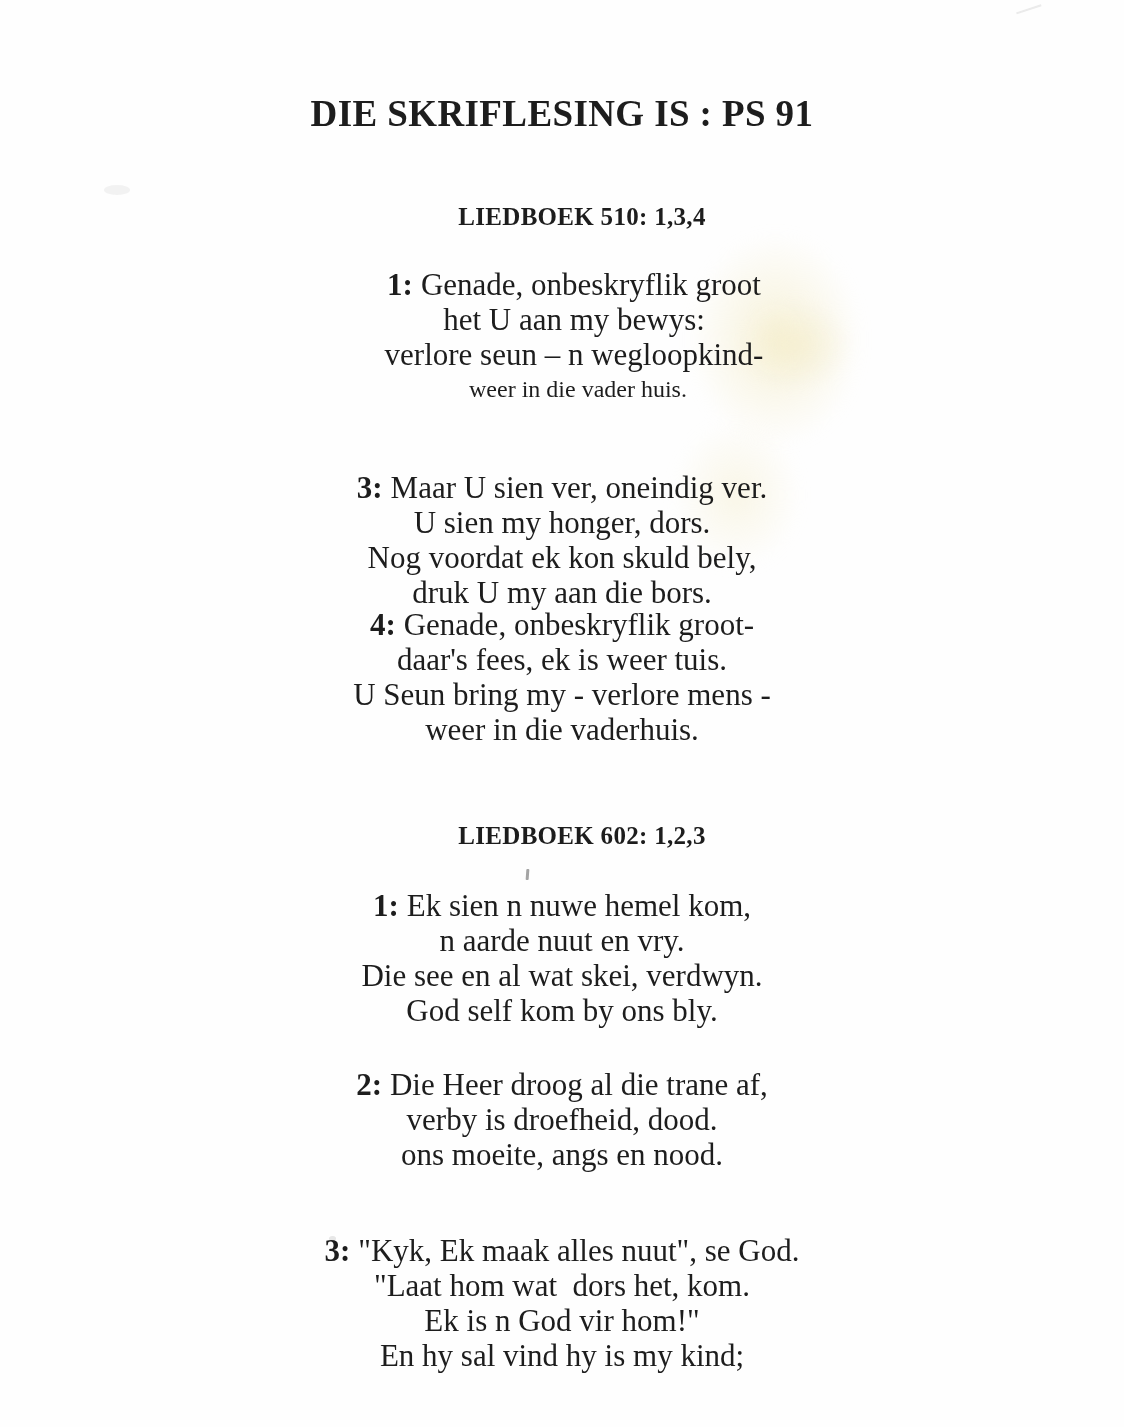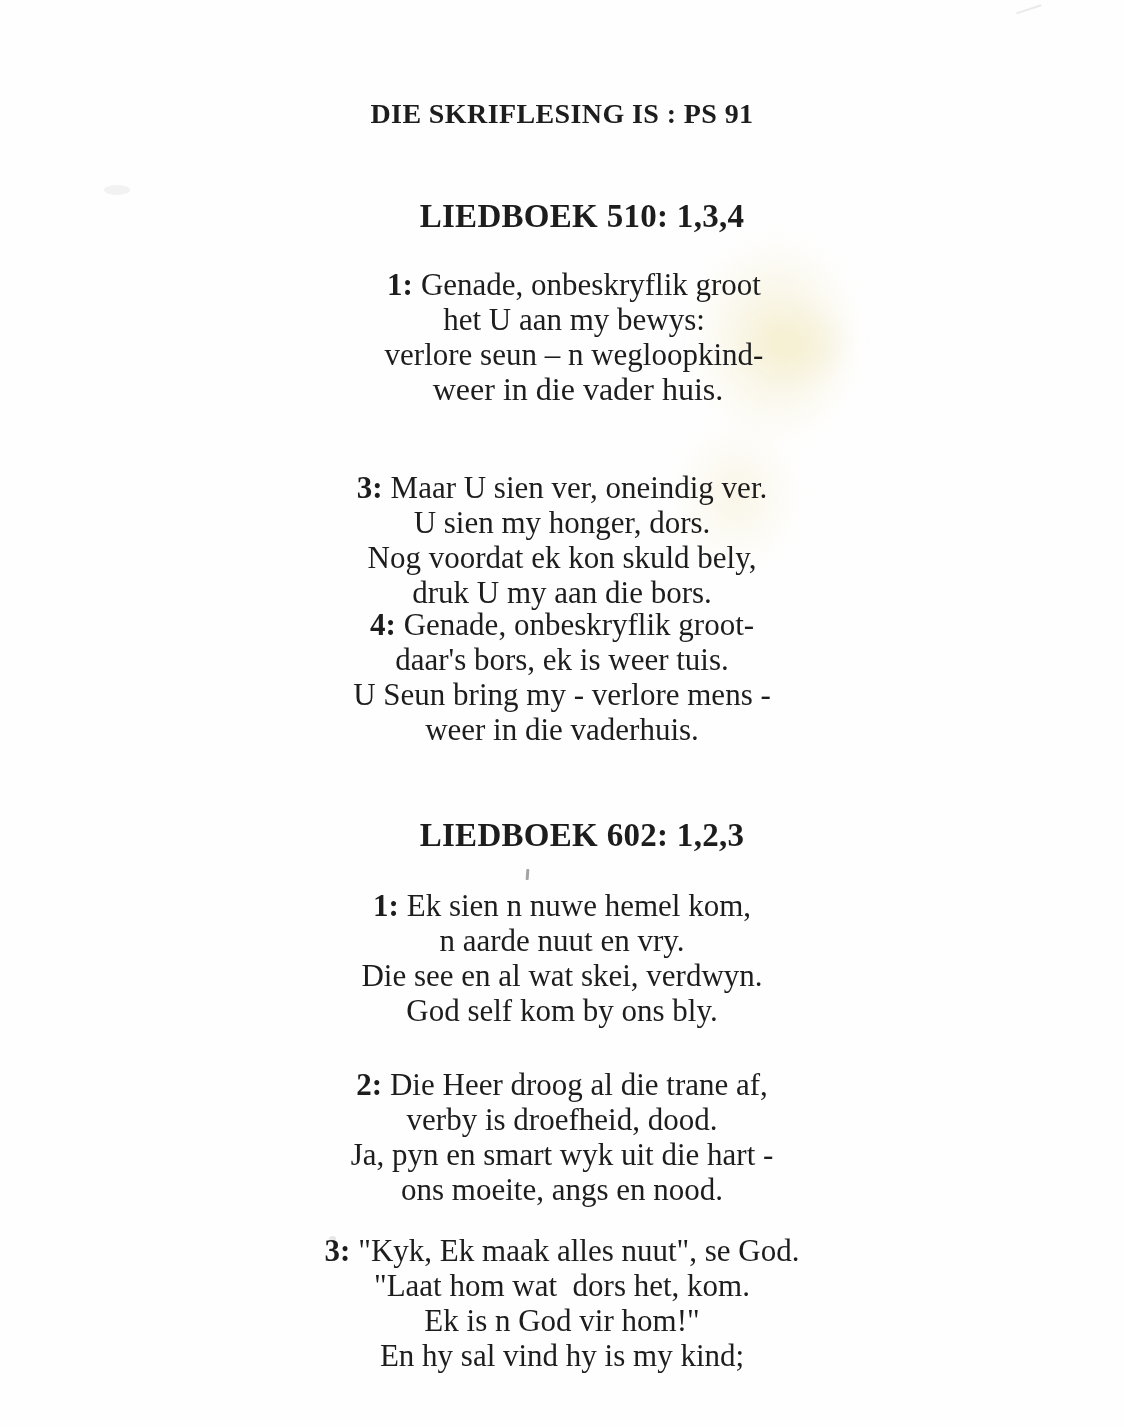--- a/index.html
+++ b/index.html
@@ -14,29 +14,29 @@
     background: #fefefe;
     overflow: hidden;
     font-family: "Liberation Serif", "DejaVu Serif", serif;
     color: #1d1d1d;
     text-align: center;
   }
   .scripture-title {
     position: absolute;
     left: 0; right: 0;
     top: 95px;
-    font-size: 28px;
+    font-size: 37px;
     font-weight: bold;
     letter-spacing: 0.4px;
     line-height: 37px;
   }
   .song-heading {
     position: absolute;
     left: 0; right: 0;
-    font-size: 33px;
+    font-size: 25px;
     font-weight: bold;
     letter-spacing: 0.3px;
     line-height: 37px;
     margin-left: 40px;
   }
   .heading-1 { top: 198px; }
   .heading-2 { top: 817px; }
   .stanza {
     position: absolute;
     left: 0; right: 0;
@@ -47,21 +47,21 @@
   .stanza-2 { top: 438px; margin-top: 32px; }
   .stanza-3 { top: 607px; }
   .stanza-4 { top: 888px; }
   .stanza-5 { top: 1067px; }
   .stanza-6 { top: 1233px; }
   .stanza-num {
     font-weight: bold;
     margin-right: 8px;
   }
   .line { white-space: pre-wrap; }
-  .line-small { font-size: 32px; padding-left: 8px; }
+  .line-small { font-size: 24px; padding-left: 8px; }
   
   .smudge {
     position: absolute;
     pointer-events: none;
     filter: blur(7px);
   }
   .smudge-1 {
     left: 688px; top: 232px; width: 175px; height: 215px;
     background: radial-gradient(closest-side, rgba(245,238,205,0.75), rgba(245,238,205,0));
   }
@@ -130,38 +130,37 @@
 
   <div class="stanza stanza-2">
     <div class="line"><span class="stanza-num">3:</span><span>Maar U sien ver, oneindig ver.</span></div>
     <div class="line">U sien my honger, dors.</div>
     <div class="line">Nog voordat ek kon skuld bely,</div>
     <div class="line">druk U my aan die bors.</div>
   </div>
 
   <div class="stanza stanza-3">
     <div class="line"><span class="stanza-num">4:</span><span>Genade, onbeskryflik groot-</span></div>
-    <div class="line">daar's bors, ek is weer tuis.</div>
+    <div class="line">daar's fees, ek is weer tuis.</div>
     <div class="line">U Seun bring my - verlore mens -</div>
     <div class="line">weer in die vaderhuis.</div>
   </div>
 
   <div class="song-heading heading-2">LIEDBOEK 602: 1,2,3</div>
 
   <div class="stanza stanza-4">
     <div class="line"><span class="stanza-num">1:</span><span>Ek sien n nuwe hemel kom,</span></div>
     <div class="line">n aarde nuut en vry.</div>
     <div class="line">Die see en al wat skei, verdwyn.</div>
     <div class="line">God self kom by ons bly.</div>
   </div>
 
   <div class="stanza stanza-5">
     <div class="line"><span class="stanza-num">2:</span><span>Die Heer droog al die trane af,</span></div>
     <div class="line">verby is droefheid, dood.</div>
-    <div class="line">Ja, pyn en smart wyk uit die hart -</div>
     <div class="line">ons moeite, angs en nood.</div>
   </div>
 
   <div class="stanza stanza-6">
     <div class="line"><span class="stanza-num">3:</span><span>"Kyk, Ek maak alles nuut", se God.</span></div>
     <div class="line">"Laat hom wat&nbsp; dors het, kom.</div>
     <div class="line">Ek is n God vir hom!"</div>
     <div class="line">En hy sal vind hy is my kind;</div>
   </div>
 

